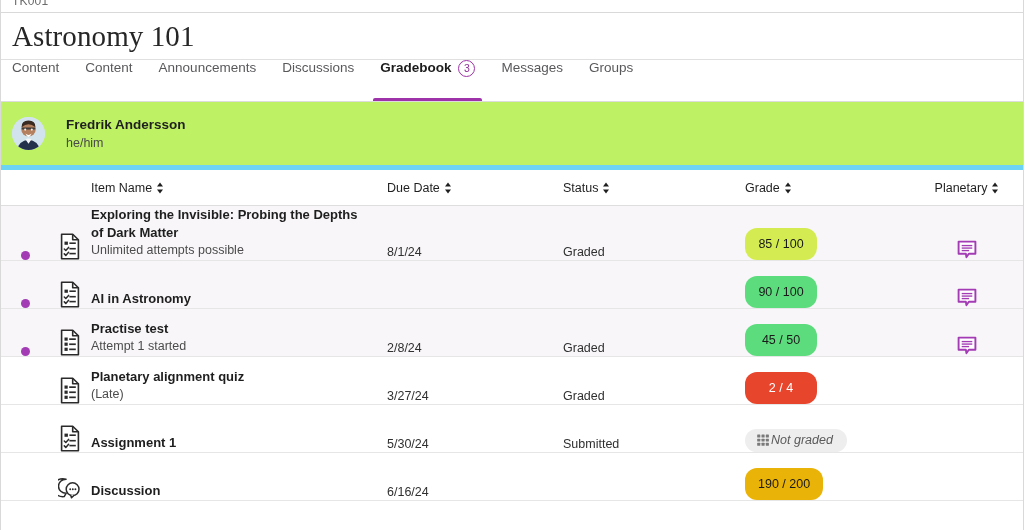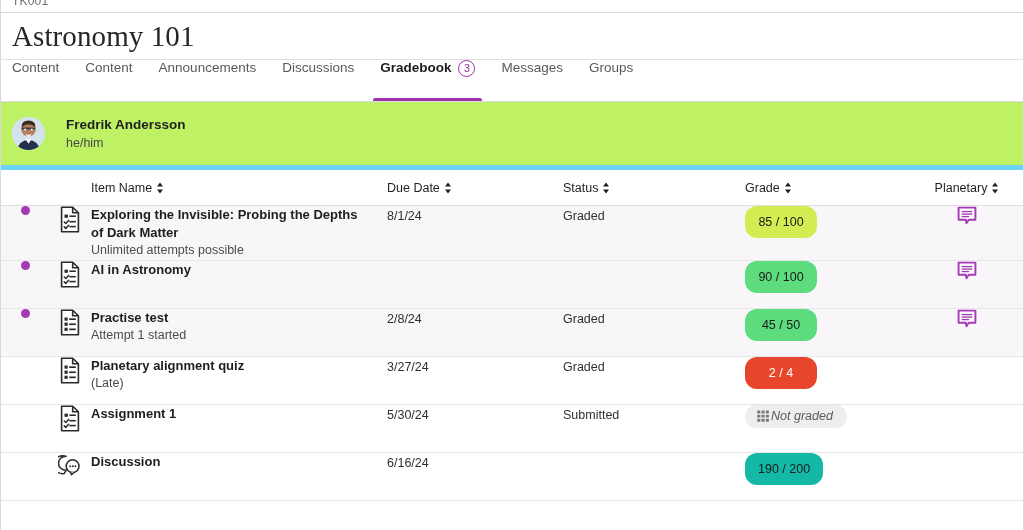--- a/index.html
+++ b/index.html
@@ -149,21 +149,21 @@
     display: inline-block;
     width: 8px;
     position: relative;
     top: 0px;
     line-height: 0;
   }
   .sorticon svg { display: block; }
 
   .row {
     display: flex;
-    align-items: flex-start;
+    align-items: flex-end;
     min-height: 48px;
     border-bottom: 1px solid #e6e6e6;
     padding: 0 14px 0 0;
     background: #ffffff;
   }
   .row.unread { background: #f8f6f9; }
 
   
   .c-dot    { width: 48px; flex: 0 0 48px; display: flex; justify-content: center; align-items: center; }
   .c-icon   { width: 42px; flex: 0 0 42px; display: flex; justify-content: center; align-items: center; }
@@ -552,18 +552,18 @@
     <div class="c-name">
       <div class="item-title">Discussion</div>
 
     </div>
     <div class="c-due">
       <span class="cell-text">6/16/24</span>
     </div>
     <div class="c-status">
       <span class="cell-text"></span>
     </div>
-    <div class="c-grade"><span class="badge" style="background:#14b8a6">190 / 200</span></div>
+    <div class="c-grade"><span class="badge" style="background:#eab308">190 / 200</span></div>
     <div class="c-feed"></div>
   </div>
       </div>
   </div>
 </div>
 
 </body></html>

